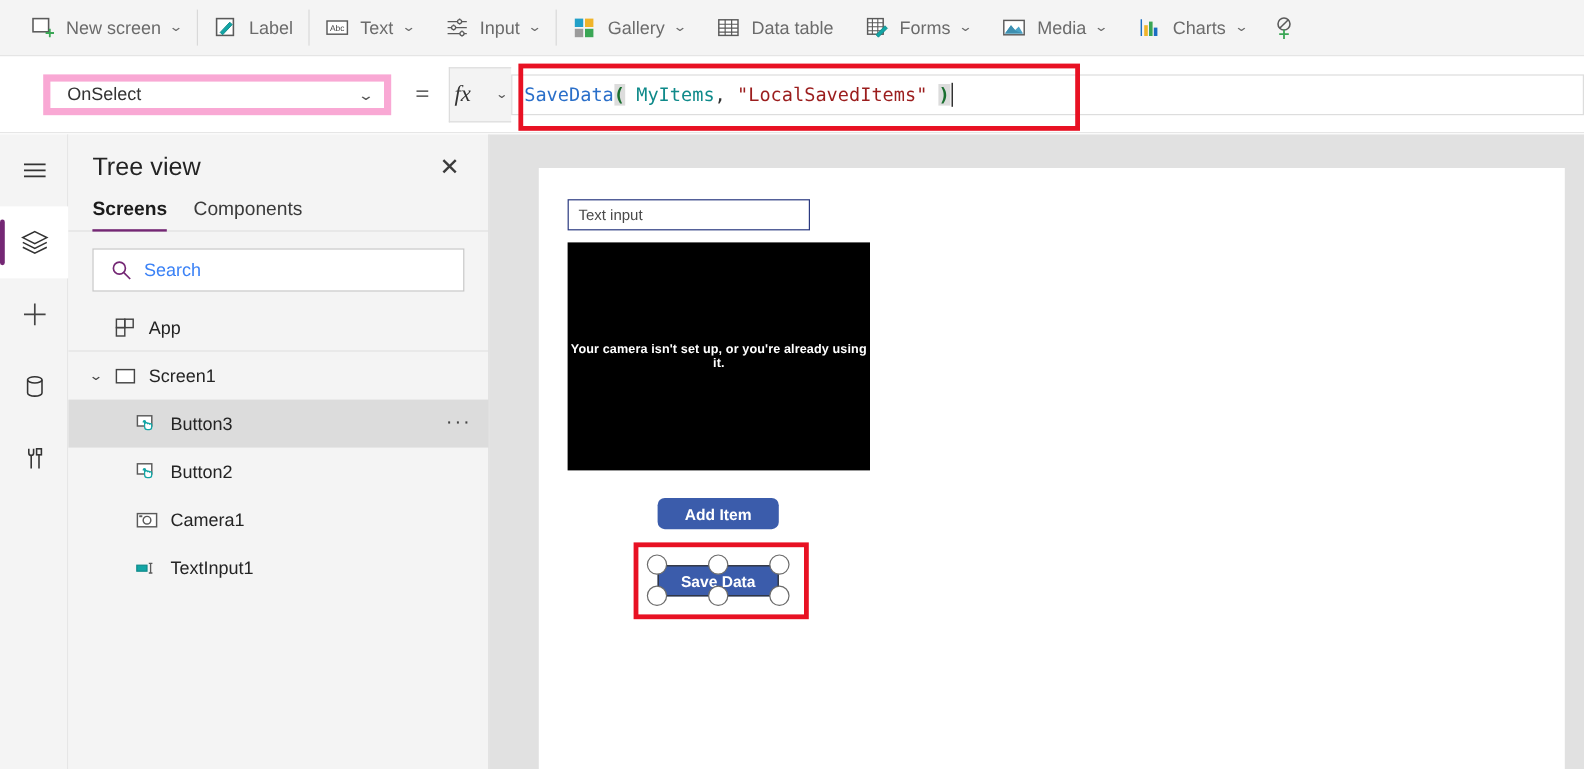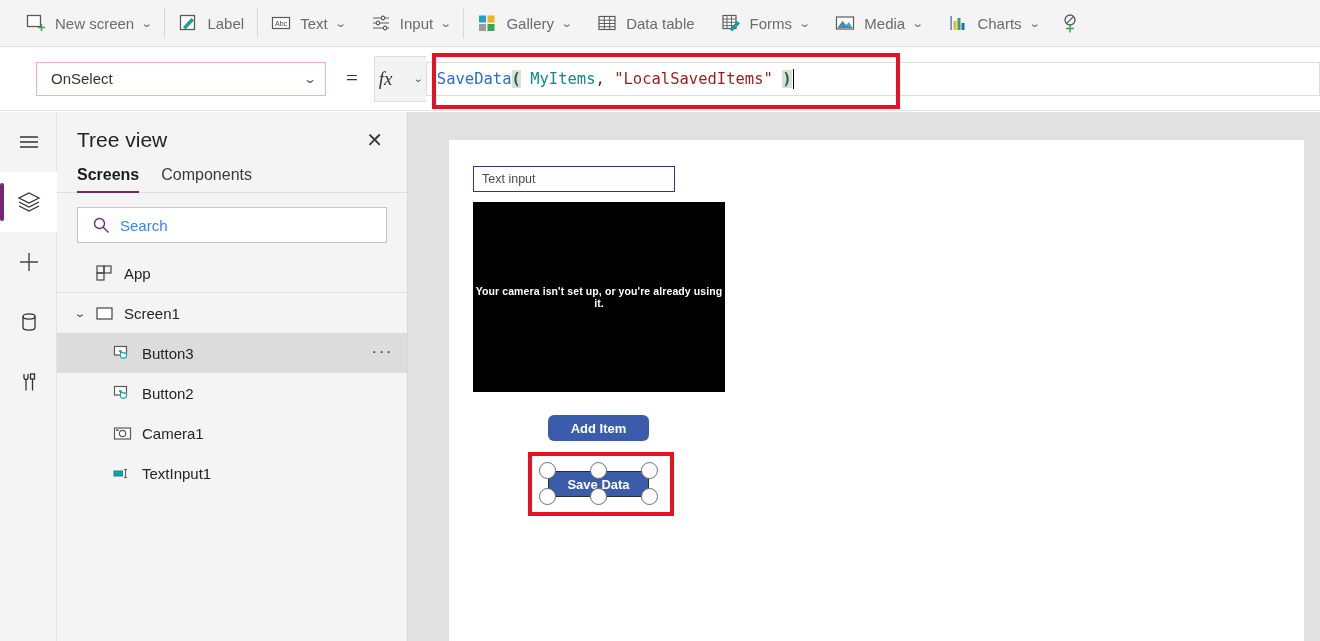--- a/index.html
+++ b/index.html
@@ -62,21 +62,21 @@
   .fxrow {
     position: absolute; left: 0; top: 47px;
     width: 1320px; height: 64px;
     background: #ffffff;
     border-bottom: 1px solid #e6e6e6;
     display: flex; align-items: center;
   }
   .prop-select {
     margin-left: 36px;
     width: 290px; height: 34px;
-    border: 1px solid #f9a8d4;
+    border: 6px solid #f9a8d4;
     background: #ffffff;
     display: flex; align-items: center;
     padding: 0 10px 0 14px;
     font-size: 15px; color: #333;
     cursor: pointer;
     justify-content: space-between;
   }
   .prop-select .chev { font-size: 12px; color: #555; transform: scaleX(1.4); }
   .eq-sign {
     margin: 0 16px 0 20px;

